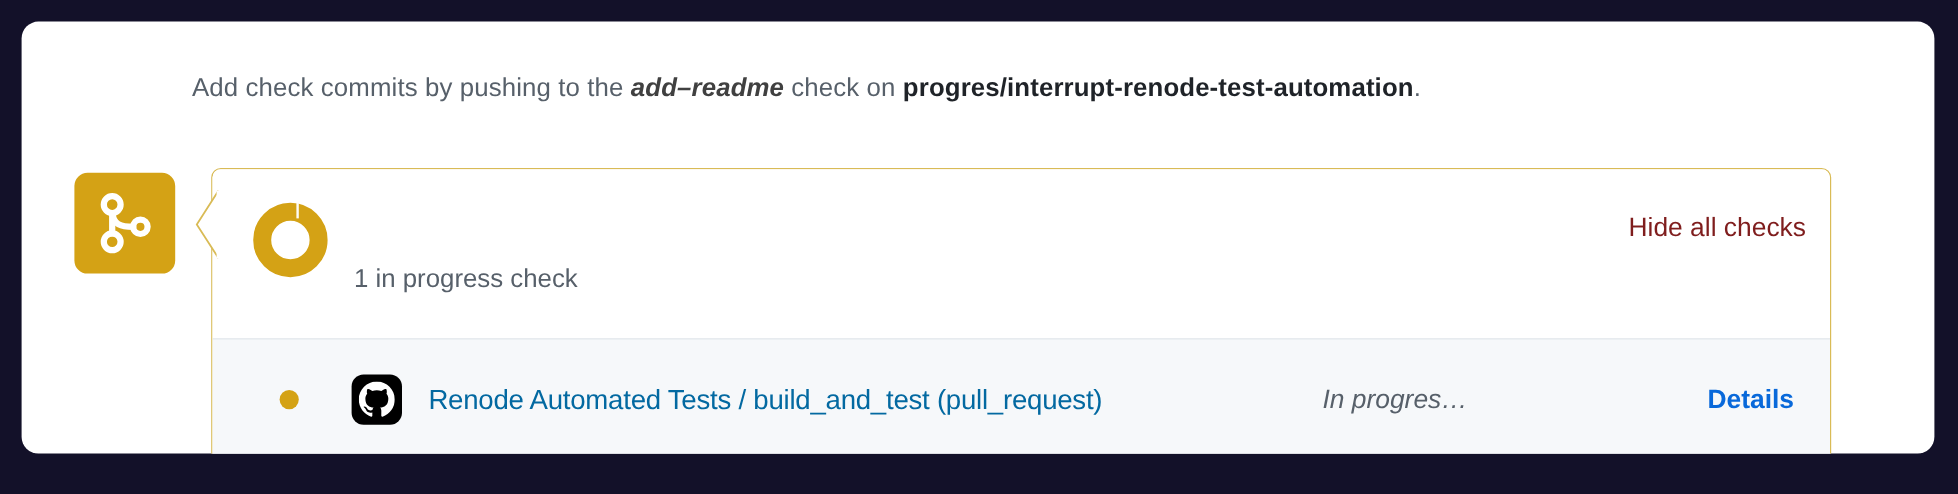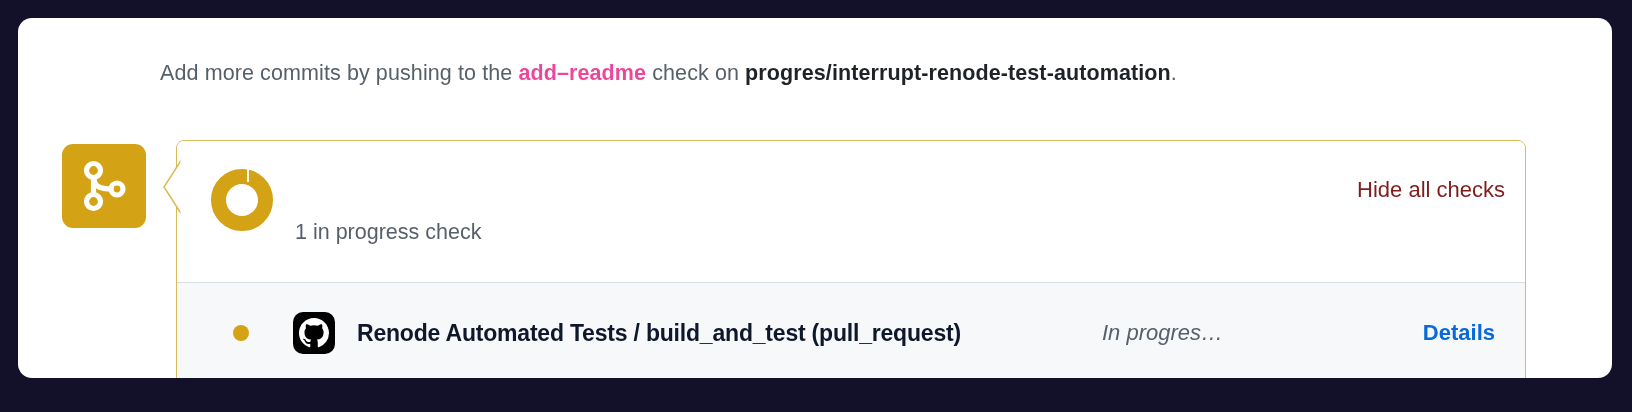--- a/index.html
+++ b/index.html
@@ -38,21 +38,22 @@
     color: #57606a;
     letter-spacing: 0.1px;
     white-space: nowrap;
   }
   #commit-line .strong {
     font-weight: 700;
     color: #1f2328;
   }
   #commit-line .branch {
     font-weight: 700;
-    color: #ec4899;
+    color: #404040;
+    font-style: italic;
   }
 
   
   #branch-avatar {
     position: absolute;
     left: 44px;
     top: 126px;
     width: 84px;
     height: 84px;
     background: #d4a215;
@@ -182,22 +183,22 @@
     justify-content: center;
   }
   .gh-action-icon svg { display: block; }
 
   .check-name {
     position: absolute;
     left: 180px;
     top: 50%;
     transform: translateY(-50%);
     font-size: 23px;
-    font-weight: 700;
-    color: #0f172a;
+    font-weight: 400;
+    color: #0369a1;
     letter-spacing: -0.2px;
     white-space: nowrap;
   }
 
   .check-status {
     position: absolute;
     left: 925px;
     top: 50%;
     transform: translateY(-50%);
     font-size: 22px;
@@ -220,21 +221,21 @@
     white-space: nowrap;
     font-weight: bold;
   }
 </style>
 </head>
 <body>
 
 <div id="page-card">
 
   <div id="commit-line">
-    <span>Add more commits by pushing to the </span><span class="branch">add–readme</span><span> check on </span><span class="strong">progres/interrupt-renode-test-automation</span><span>.</span>
+    <span>Add check commits by pushing to the </span><span class="branch">add–readme</span><span> check on </span><span class="strong">progres/interrupt-renode-test-automation</span><span>.</span>
   </div>
 
   <div id="branch-avatar">
     <span>
       <svg width="46" height="52" viewBox="0 0 46 52" aria-hidden="true">
         <circle cx="12.5" cy="10.5" r="7" fill="none" stroke="#ffffff" stroke-width="5.2"></circle>
         <circle cx="12.5" cy="41.5" r="7" fill="none" stroke="#ffffff" stroke-width="5.2"></circle>
         <circle cx="36" cy="29" r="6" fill="none" stroke="#ffffff" stroke-width="5.2"></circle>
         <path d="M12.5 17.5 L12.5 34.5" stroke="#ffffff" stroke-width="5.2" fill="none" stroke-linecap="round"></path>
         <path d="M13 18 C13 27, 20 29, 30 29" stroke="#ffffff" stroke-width="5.2" fill="none" stroke-linecap="round"></path>

